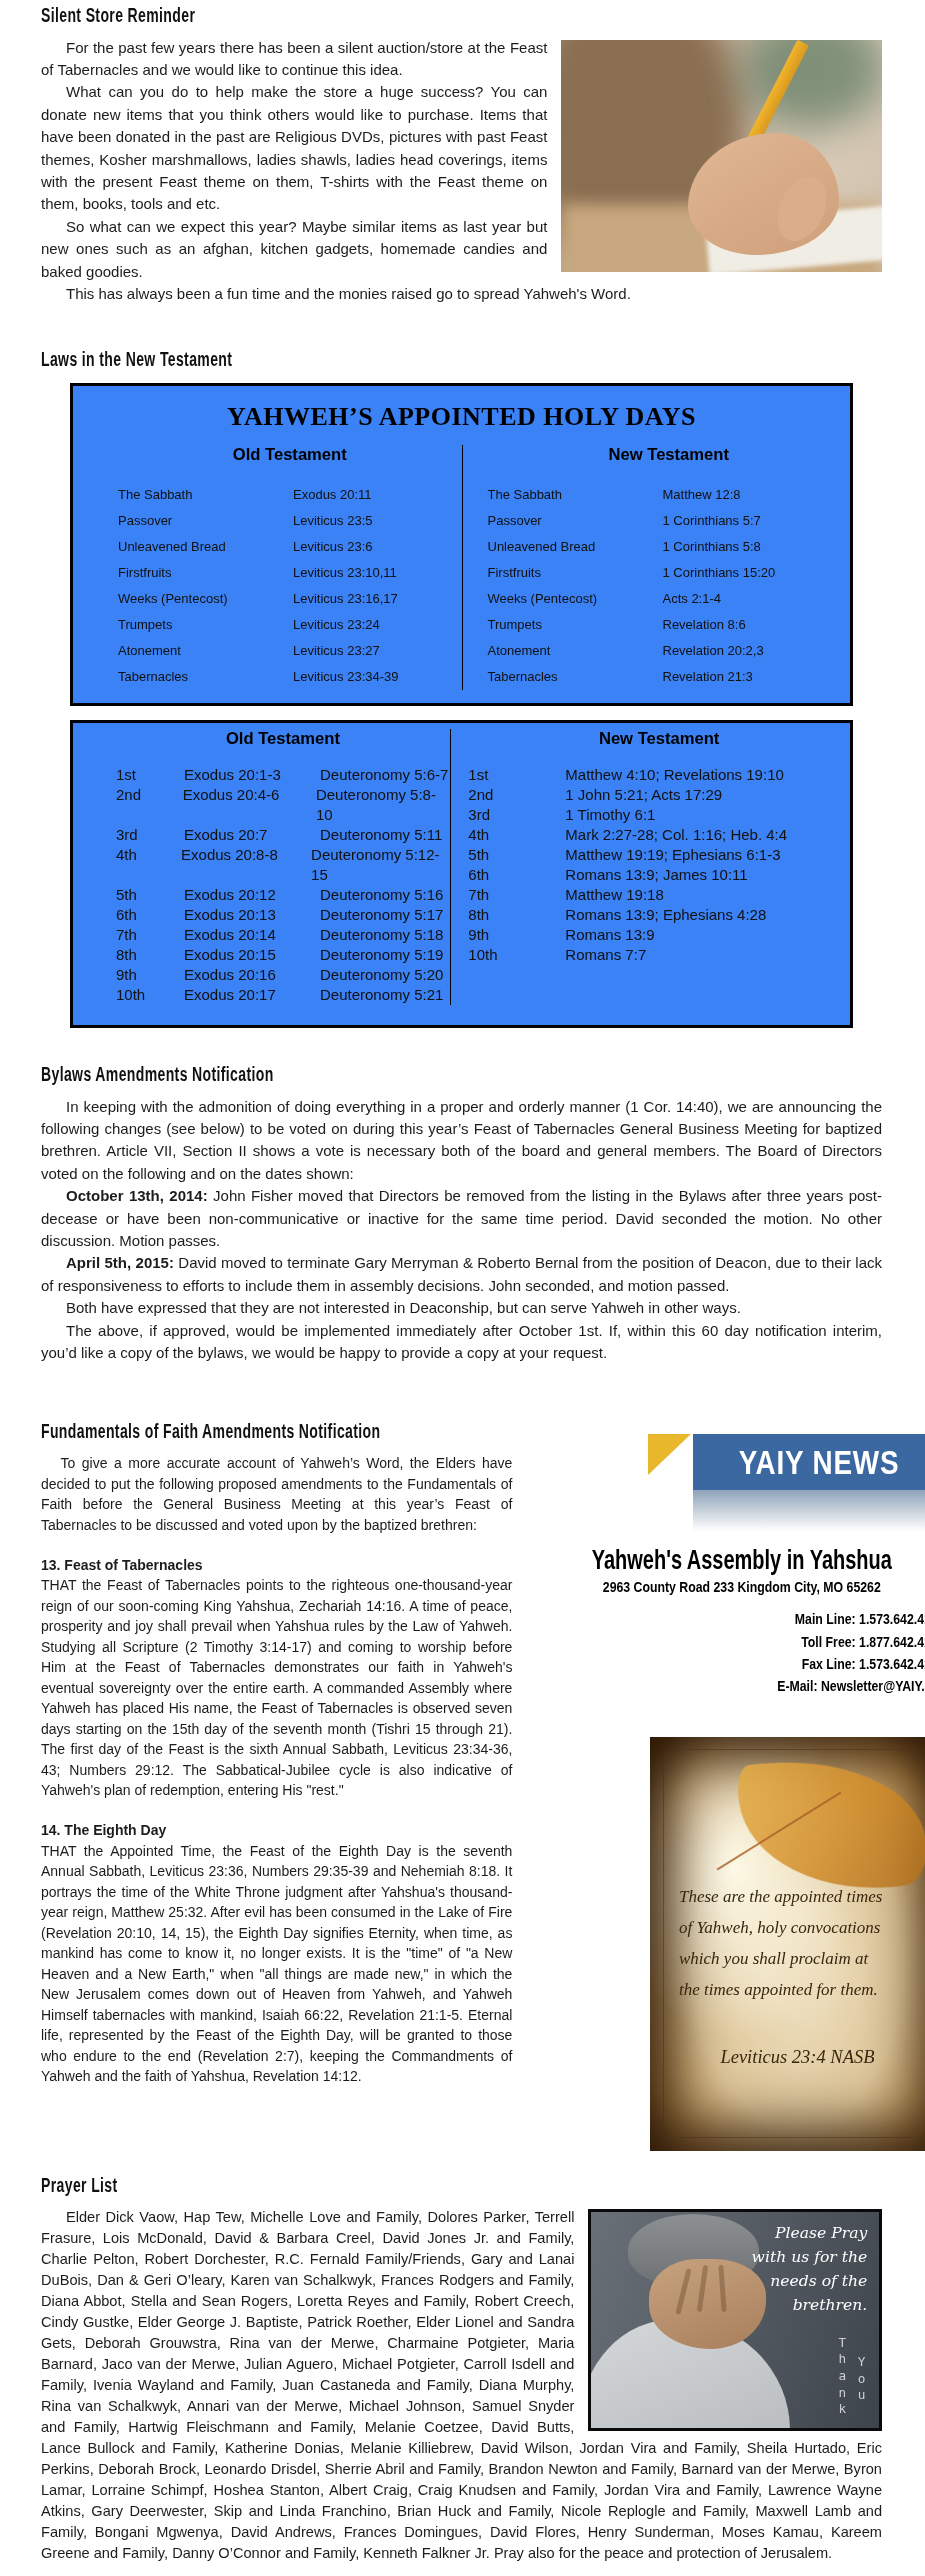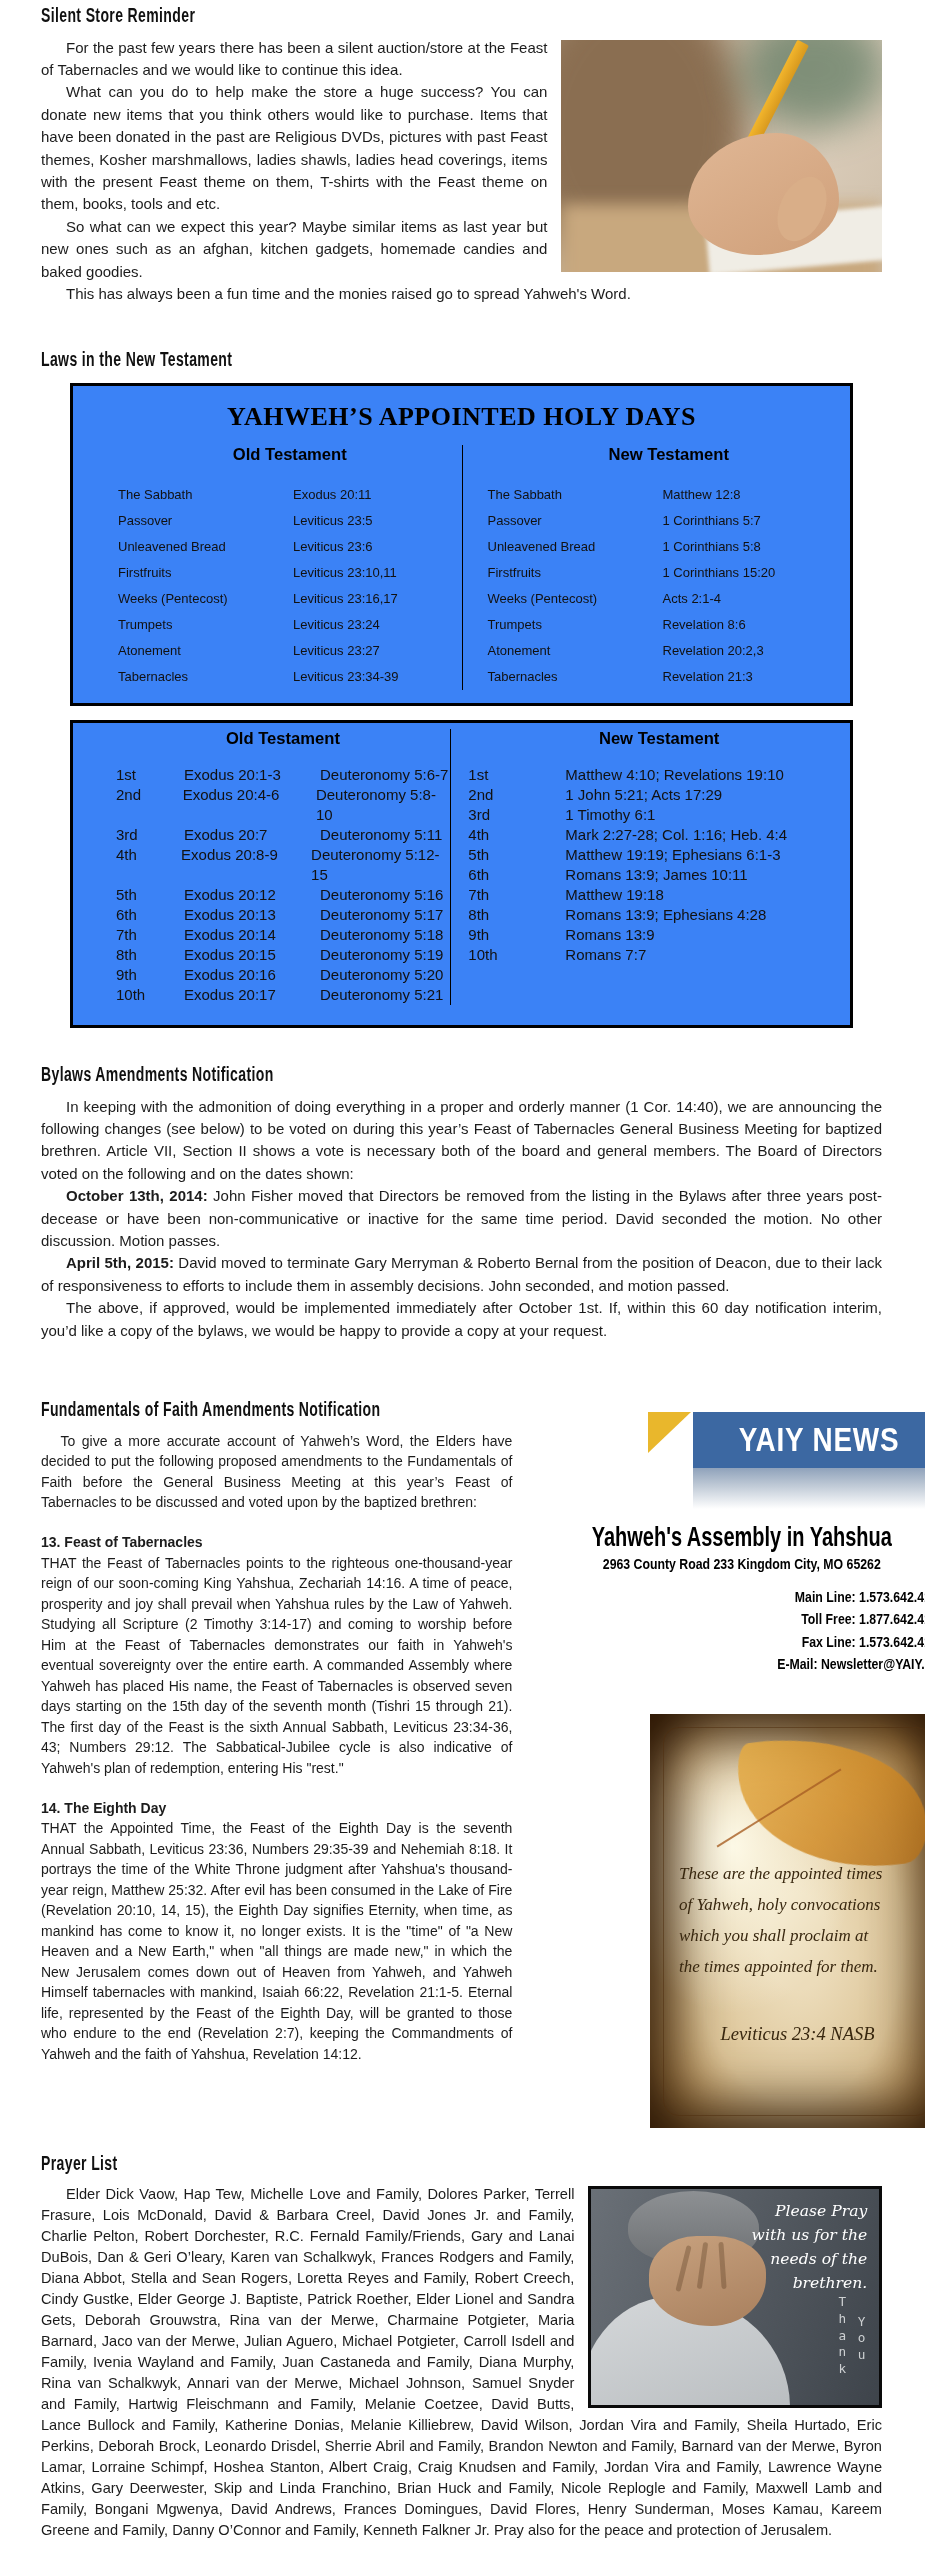--- a/index.html
+++ b/index.html
@@ -96,21 +96,21 @@
     border:3.9px solid #0a0a0a; background:linear-gradient(110deg,#6a7077 0%,#565c63 45%,#3e444b 100%); }
   .pp-shirt { position:absolute; left:-9.7px; bottom:-7.8px; width:209px; height:117px; background:linear-gradient(160deg,#d5d8da,#b9bdc0);
     border-radius:45% 55% 0 0 / 85% 95% 0 0; }
   .pp-hair { position:absolute; left:37px; top:1.9px; width:131px; height:73px; background:linear-gradient(180deg,#8d9093,#6e7174);
     border-radius:50% 50% 45% 45%; }
   .pp-hands { position:absolute; left:58px; top:47px; width:117px; height:90px; background:linear-gradient(160deg,#c8a27f,#a87f5d);
     border-radius:42% 45% 48% 55% / 45% 42% 55% 50%; }
   .pp-finger { position:absolute; width:4.9px; height:47px; background:rgba(90,60,35,0.35); border-radius:2.9px; }
   .pp-script { position:absolute; top:9.7px; right:11.7px; text-align:right; font-family:"DejaVu Serif", serif; font-style:italic;
     font-size:15.6px; line-height:24px; color:#ffffff; }
-  .pp-thank { position:absolute; right:13.6px; bottom:28px; display:flex; gap:11.7px; color:#cdd0d2; font-family:"DejaVu Sans Mono", monospace; font-size:12.7px; }
+  .pp-thank { position:absolute; right:13.6px; bottom:10px; display:flex; gap:11.7px; color:#cdd0d2; font-family:"DejaVu Sans Mono", monospace; font-size:12.7px; }
   .vert { width:1ch; word-break:break-all; line-height:16.6px; }
   .vert.you { margin-top:19.5px; }
 </style>
 </head>
 <body>
 
 <div class="page">
 
   <section>
     <h2 class="headline">Silent Store Reminder</h2>
@@ -249,21 +249,21 @@
               </div>
 
               <div class="row3">
                 <span class="c-rank">3rd</span>
                 <span class="c-ex">Exodus 20:7</span>
                 <span class="c-dt">Deuteronomy  5:11</span>
               </div>
 
               <div class="row3">
                 <span class="c-rank">4th</span>
-                <span class="c-ex">Exodus 20:8-9</span>
+                <span class="c-ex">Exodus 20:8-8</span>
                 <span class="c-dt">Deuteronomy  5:12-15</span>
               </div>
 
               <div class="row3">
                 <span class="c-rank">5th</span>
                 <span class="c-ex">Exodus 20:12</span>
                 <span class="c-dt">Deuteronomy  5:16</span>
               </div>
 
               <div class="row3">
@@ -354,20 +354,21 @@
         </div>
       </div>
     </div>
   </section>
 
   <section>
     <h2 class="headline bylaws-head">Bylaws Amendments Notification</h2>
     <p class="indent">In keeping with the admonition of doing everything in a proper and orderly manner (1 Cor. 14:40), we are announcing the following changes (see below) to be voted on during this year’s Feast of Tabernacles General Business Meeting for baptized brethren. Article VII, Section II shows a vote is necessary both of the board and general members.  The Board of Directors voted on the following and on the dates shown:</p>
     <p class="indent"><b>October 13th, 2014:</b><span> John Fisher moved that Directors be removed from the listing in the Bylaws after three years post-decease or have been non-communicative or inactive for the same time period. David seconded the motion. No other discussion. Motion passes.</span></p>
     <p class="indent"><b>April 5th, 2015:</b><span> David moved to terminate Gary Merryman &amp; Roberto Bernal from the position of Deacon, due to their lack of responsiveness to efforts to include them in assembly decisions. John seconded, and motion passed.</span></p>
+    <p class="indent">Both have expressed that they are not interested in Deaconship, but can serve Yahweh in other ways.</p>
     <p class="indent">The above, if approved, would be implemented immediately after October 1st. If, within this 60 day notification interim, you’d like a copy of the bylaws, we would be happy to provide a copy  at your request.</p>
   </section>
 
   <section class="two-col">
     <div class="col-left">
       <h2 class="headline">Fundamentals of Faith Amendments Notification</h2>
       <p class="indent">To give a more accurate account of Yahweh’s Word, the Elders have decided to put the following proposed amendments to the Fundamentals of Faith before the General Business Meeting at this year’s Feast of Tabernacles to be discussed and voted upon by the baptized brethren:</p>
       <p class="sub-b">13. Feast of Tabernacles</p>
       <p>THAT the Feast of Tabernacles points to the righteous one-thousand-year reign of our soon-coming King Yahshua, Zechariah 14:16. A time of peace, prosperity and joy shall prevail when Yahshua rules by the Law of Yahweh. Studying all Scripture (2 Timothy 3:14-17) and coming to worship before Him at the Feast of Tabernacles demonstrates our faith in Yahweh's eventual sovereignty over the entire earth. A commanded Assembly where Yahweh has placed His name, the Feast of Tabernacles is observed seven days starting on the 15th day of the seventh month (Tishri 15 through 21). The first day of the Feast is the sixth Annual Sabbath, Leviticus 23:34-36, 43; Numbers 29:12. The Sabbatical-Jubilee cycle is also indicative of Yahweh's plan of redemption, entering His "rest."</p>
       <p class="sub-b">14. The Eighth Day</p>

